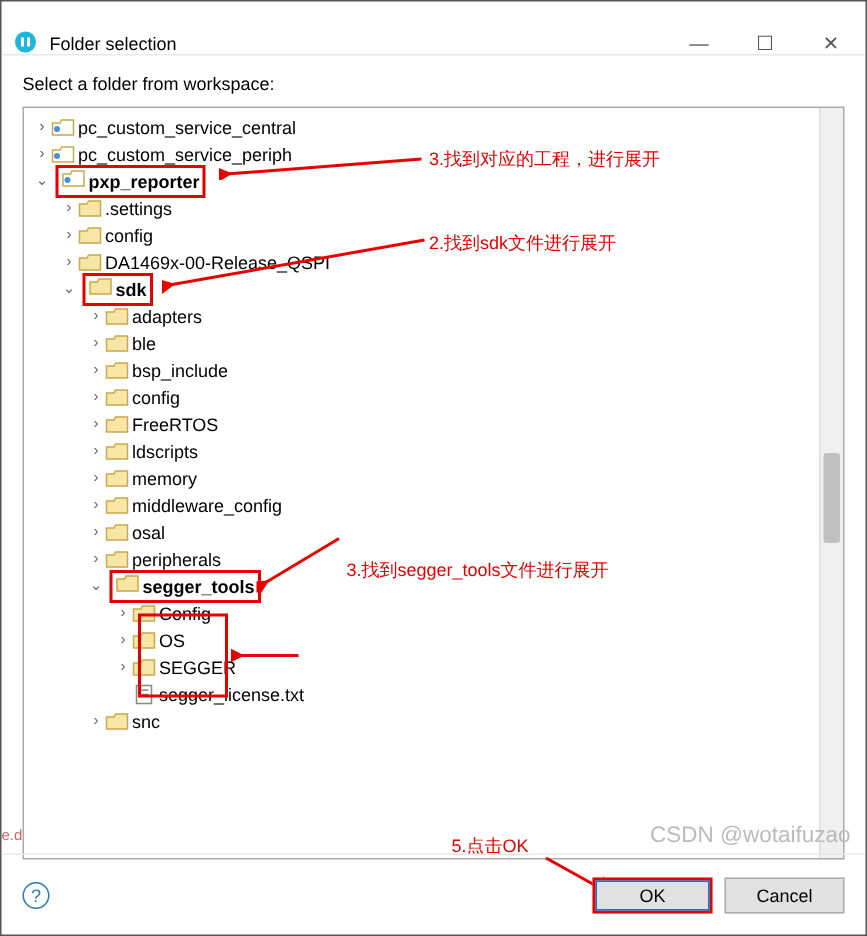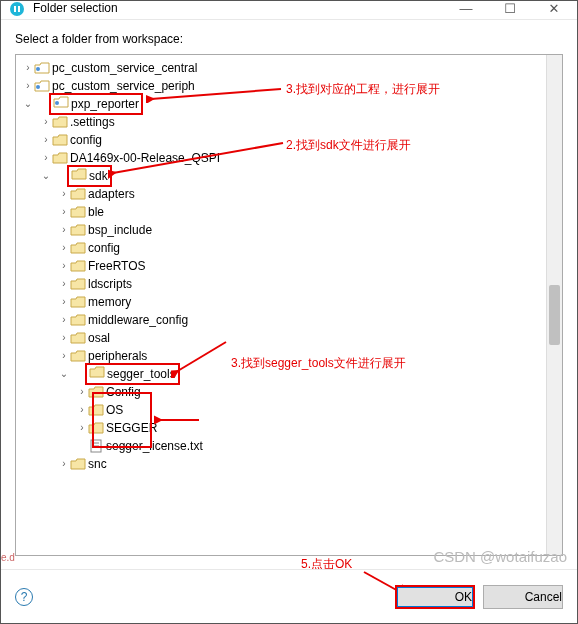--- a/index.html
+++ b/index.html
@@ -1,37 +1,37 @@
 <!DOCTYPE html>
 <html><head>
 <meta charset="utf-8">
 <style>
 * { box-sizing: border-box; margin: 0; padding: 0; }
 body { font-family: "Segoe UI", Tahoma, sans-serif; font-size: 12px; background: #fff; width: 578px; height: 624px; position: relative; border: 1px solid #555; }
-.titlebar { height: 19px; display: flex; align-items: flex-start; padding: 0 8px; border-bottom: 1px solid #e8e8e8; }
+.titlebar { height: 36px; display: flex; align-items: flex-end; padding: 0 8px; border-bottom: 1px solid #e8e8e8; }
 .titlebar .icon { width: 16px; height: 16px; margin-right: 8px; display:inline-flex; align-items:center; justify-content:center;}
 .titlebar .title { flex: 1; font-size: 12px; }
 .winbtns { display: flex; gap: 14px; color: #555; font-size: 13px;}
 .winbtns span { width: 30px; text-align: center; cursor: pointer;}
 .content { padding: 12px 14px 0 14px; height: calc(100% - 32px - 54px); display:flex; flex-direction:column; }
 .prompt { font-size: 12px; margin-bottom: 8px; }
 .treewrap { border: 1px solid #aaa; height: 100%; position: relative; overflow: hidden; display:flex;}
 .tree { padding: 4px 6px; line-height: 18px; font-size: 12px; overflow:hidden; flex:1;}
 .scroll { width: 16px; background:#f0f0f0; border-left:1px solid #ddd; position:relative;}
 .scroll .thumb { position:absolute; left:2px; right:2px; top:230px; height:60px; background:#c0c0c0; border-radius:2px;}
 .node { display: flex; align-items: center; height: 18px; white-space: nowrap; }
 .tw { width: 12px; display:inline-block; text-align:center; color:#666; font-size:10px; cursor:pointer;}
 .ind { display:inline-block;}
 .fld { width:16px; height:14px; display:inline-flex; align-items:center; justify-content:center; margin-right:2px;}
 .label { }
-.hl-red { border: 2px solid #e60000; padding: 0 2px; margin: -1px 15px;}
+.hl-red { border: 2px solid #e60000; padding: 0 2px; margin: -1px 3px; font-weight: bold;}
 .footer { position: absolute; bottom:0; left:0; right:0; height:54px; border-top:1px solid #e8e8e8; display:flex; align-items:center; padding: 0 14px; justify-content:space-between;}
 .help { width:18px; height:18px; border:1px solid #2a7ab0; color:#2a7ab0; border-radius:50%; display:inline-flex; align-items:center; justify-content:center; font-size:12px; cursor:pointer;}
 .btns { display:flex; gap:8px;}
-.btn { min-width:80px; height:24px; border:1px solid #adadad; background:#e1e1e1; font-size:12px; cursor:pointer;text-align:right;}
+.btn { min-width:80px; height:24px; border:1px solid #adadad; background:#e1e1e1; font-size:12px; cursor:pointer;}
 .btn.primary { border: 2px solid #e60000; background:#e1e1e1;}
 .btn.primary .inner{ display:block; border:1px solid #0078d7; height:100%; line-height:18px;}
 .anno { color:#e60000; font-size:12px; position:absolute; pointer-events:none;}
 svg.arrow { position:absolute; pointer-events:none;}
 .watermark{position:absolute; right:10px; bottom:58px; color:#bbb; font-size:15px;}
 .ed{position:absolute; left:0; bottom:60px; color:#c66; font-size:10px;}
 </style>
 </head>
 <body>
 

